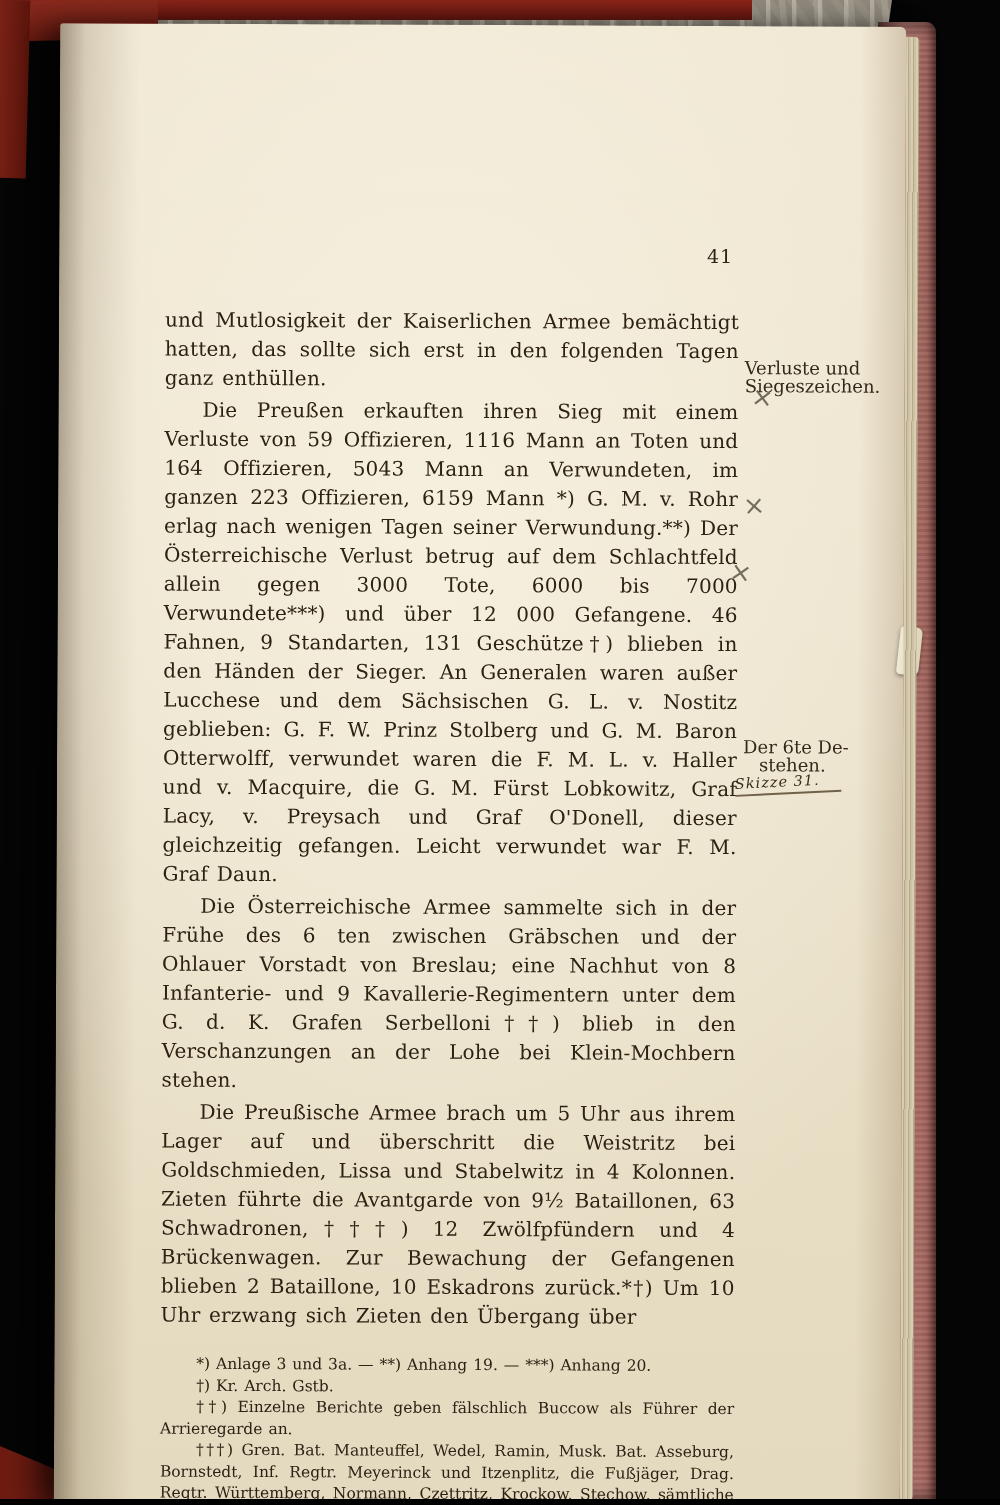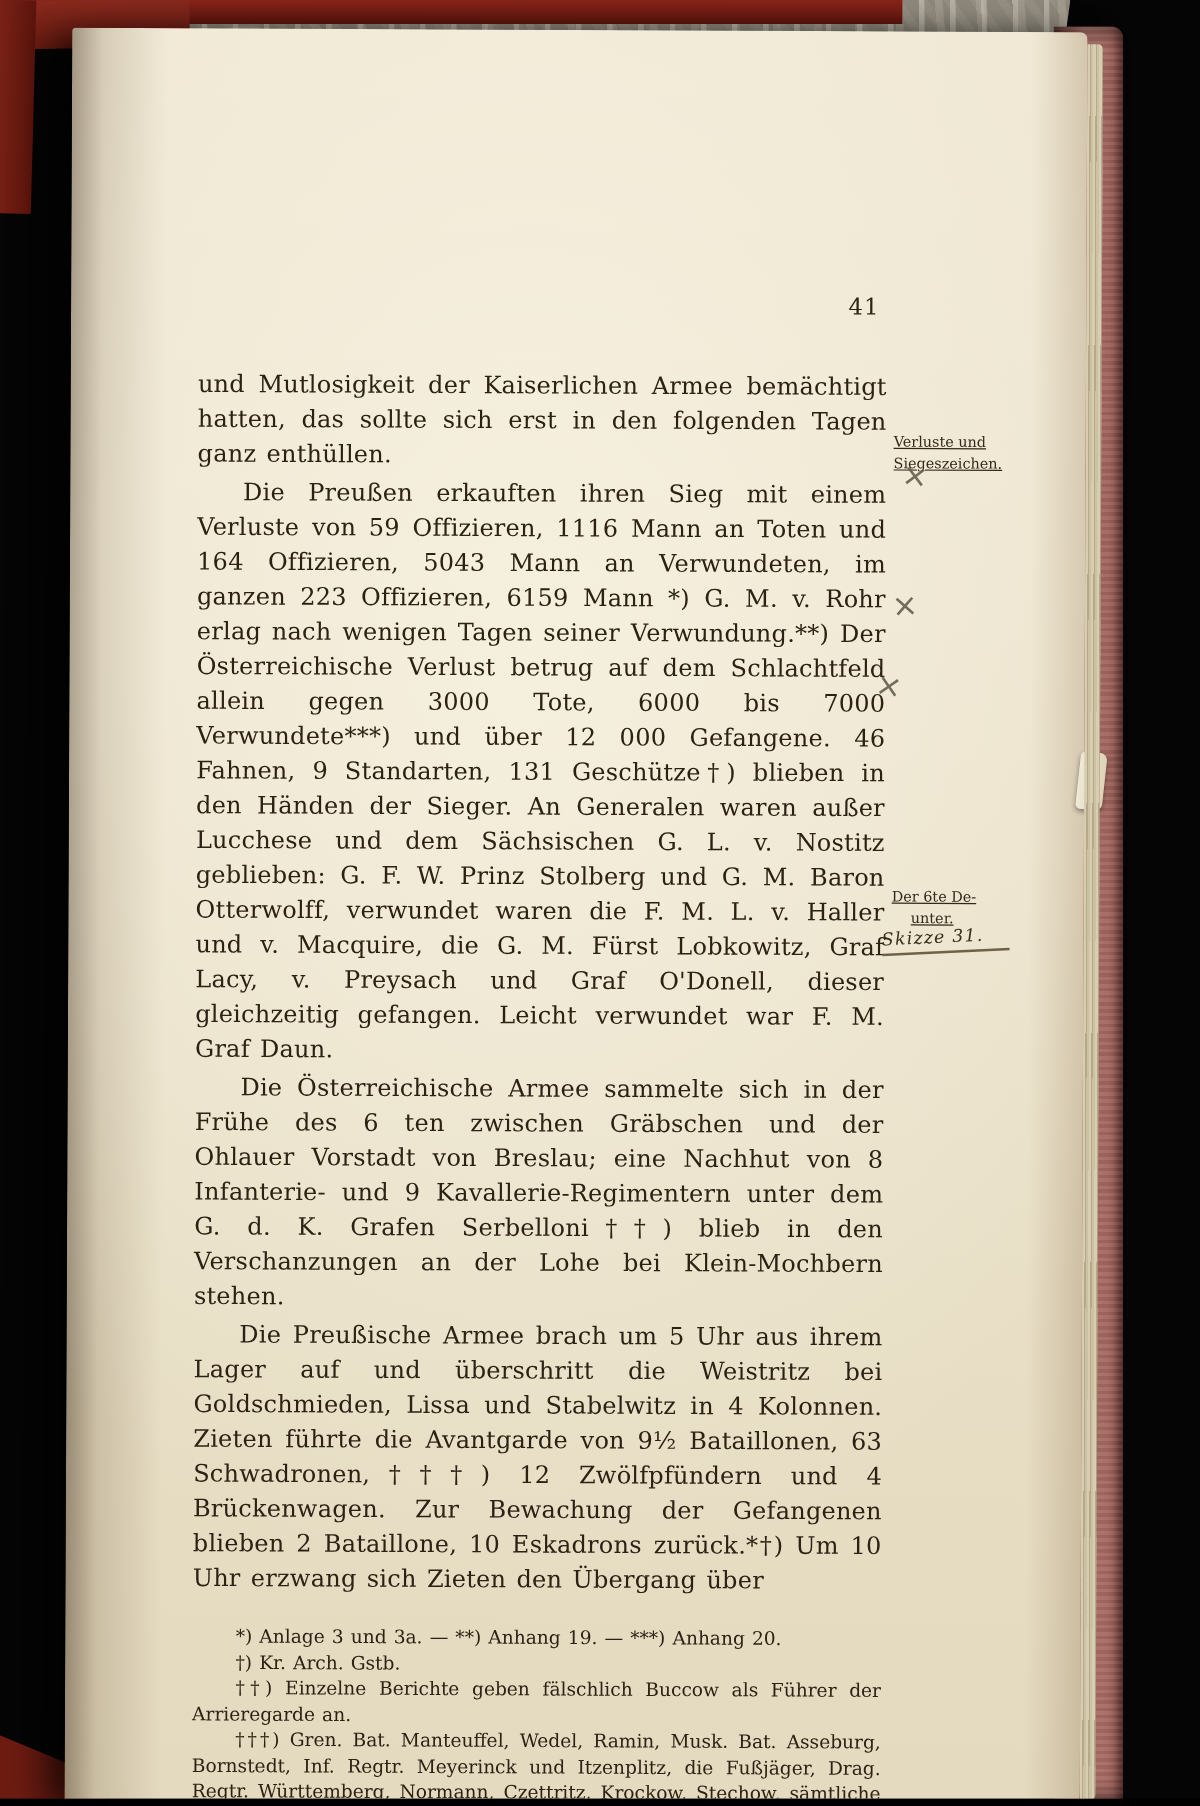--- a/index.html
+++ b/index.html
@@ -64,21 +64,21 @@
 
   .textcol{position:absolute;left:106px;top:219px;width:574px;color:#2c2113;}
   .pagenum{text-align:right;padding-right:6px;font-size:19px;letter-spacing:1px;color:#2e2315;}
   .main{font-size:20px;line-height:29px;text-align:justify;word-spacing:2px;letter-spacing:.2px;margin-top:41px;}
   .para{margin:0 0 3px;text-indent:38px;}
   .para.cont{text-indent:0;}
 
   .footnotes{margin-top:24px;font-size:15.5px;line-height:21.5px;text-align:justify;word-spacing:1px;}
   .footnotes p{margin:0;text-indent:36px;}
 
-  .mnote{position:absolute;left:686px;width:132px;font-size:12px;line-height:18px;color:#33281a;text-decoration:underline;}
+  .mnote{position:absolute;left:686px;width:132px;font-size:18px;line-height:18px;color:#33281a;}
   .mnote .indent{padding-left:16px;}
   .skizze{
     position:absolute;left:678px;top:747px;width:106px;
     font-size:14.5px;font-style:italic;letter-spacing:1px;color:#3a2d1c;
     border-bottom:2px solid rgba(70,52,28,.75);padding-bottom:3px;transform:rotate(-3deg);
   }
   .xmark{position:absolute;font-size:26px;color:rgba(100,94,80,.9);
     font-family:"DejaVu Sans","Liberation Sans",sans-serif;}
 </style>
 </head>
@@ -116,21 +116,21 @@
       </div>
     </div>
 
     <aside class="mnote" style="top:333px">
       <div>Verluste und</div>
       <div>Siegeszeichen.</div>
     </aside>
 
     <aside class="mnote" style="top:712px">
       <div>Der 6te De-</div>
-      <div class="indent">unter.</div>
+      <div class="indent">stehen.</div>
     </aside>
 
     <aside class="skizze">Skizze 31.</aside>
 
     <span class="xmark" style="left:693px;top:356px;transform:rotate(8deg)">×</span>
     <span class="xmark" style="left:685px;top:464px;transform:rotate(-4deg)">×</span>
     <span class="xmark" style="left:672px;top:531px;transform:rotate(10deg)">×</span>
 
   </div>
 </div>

